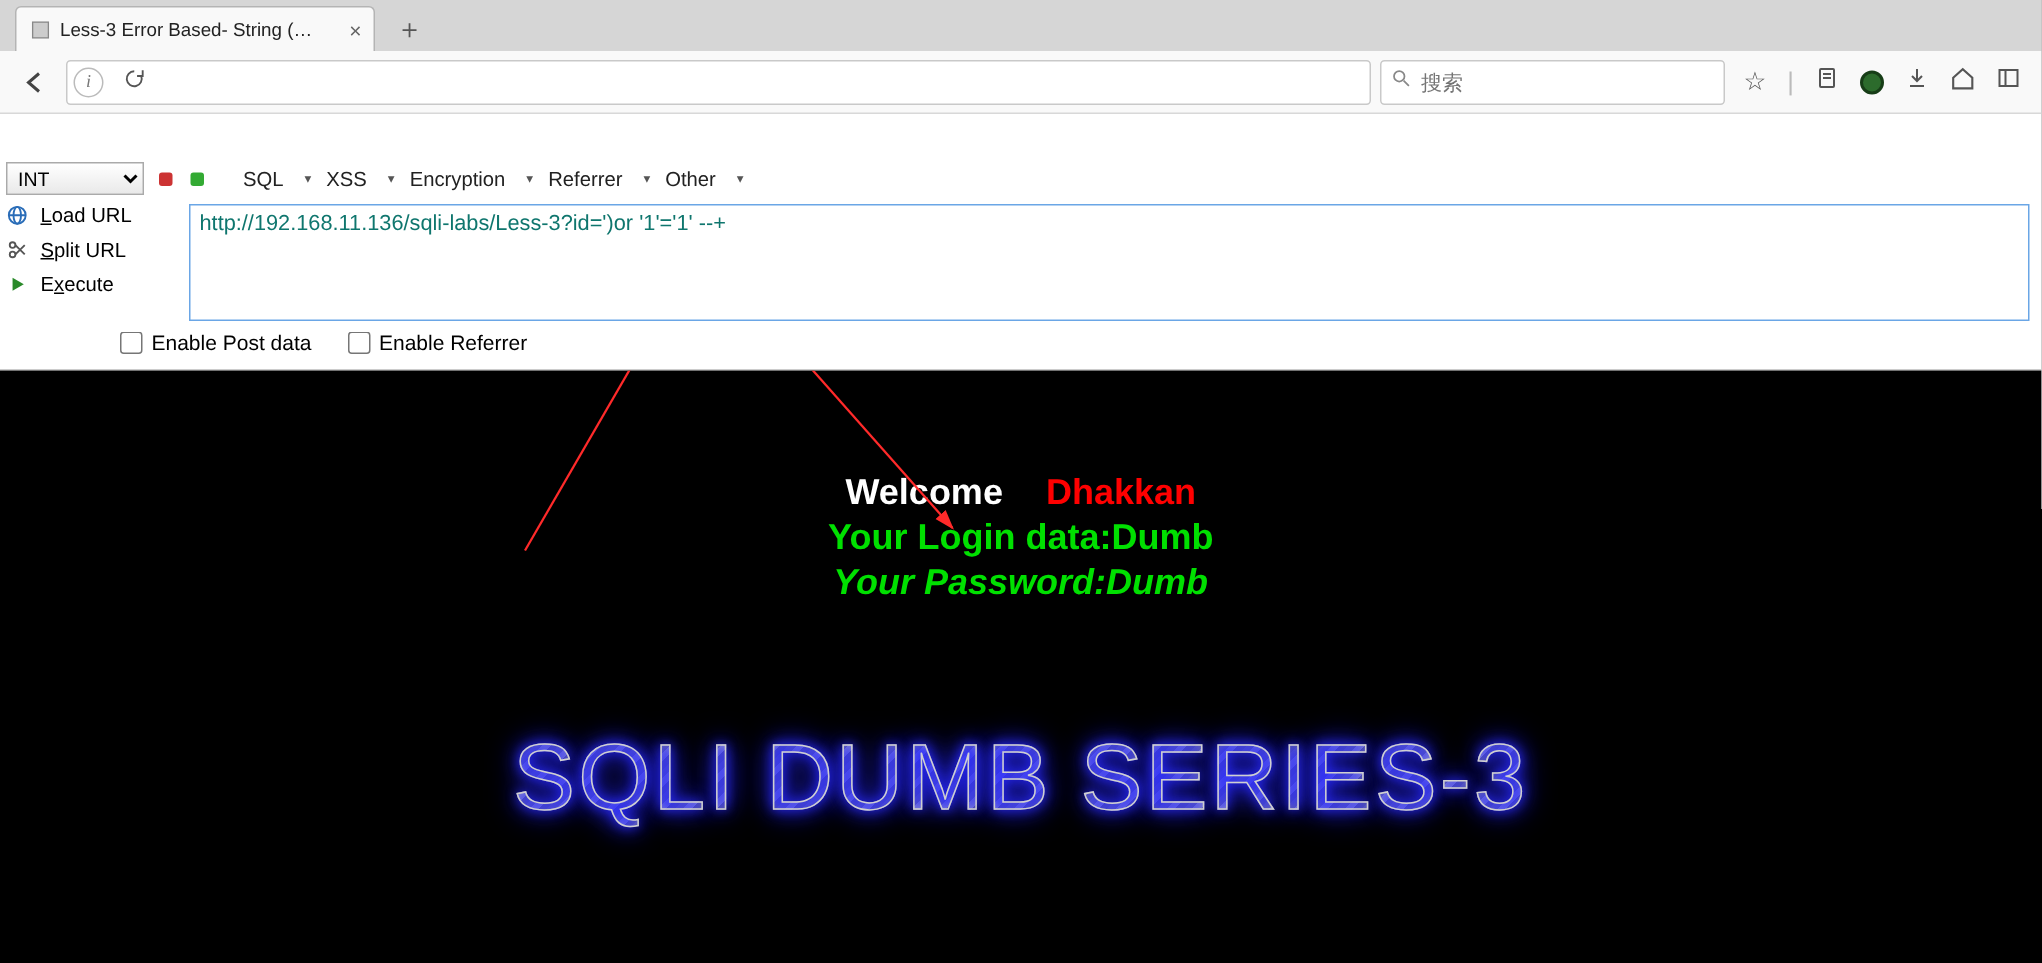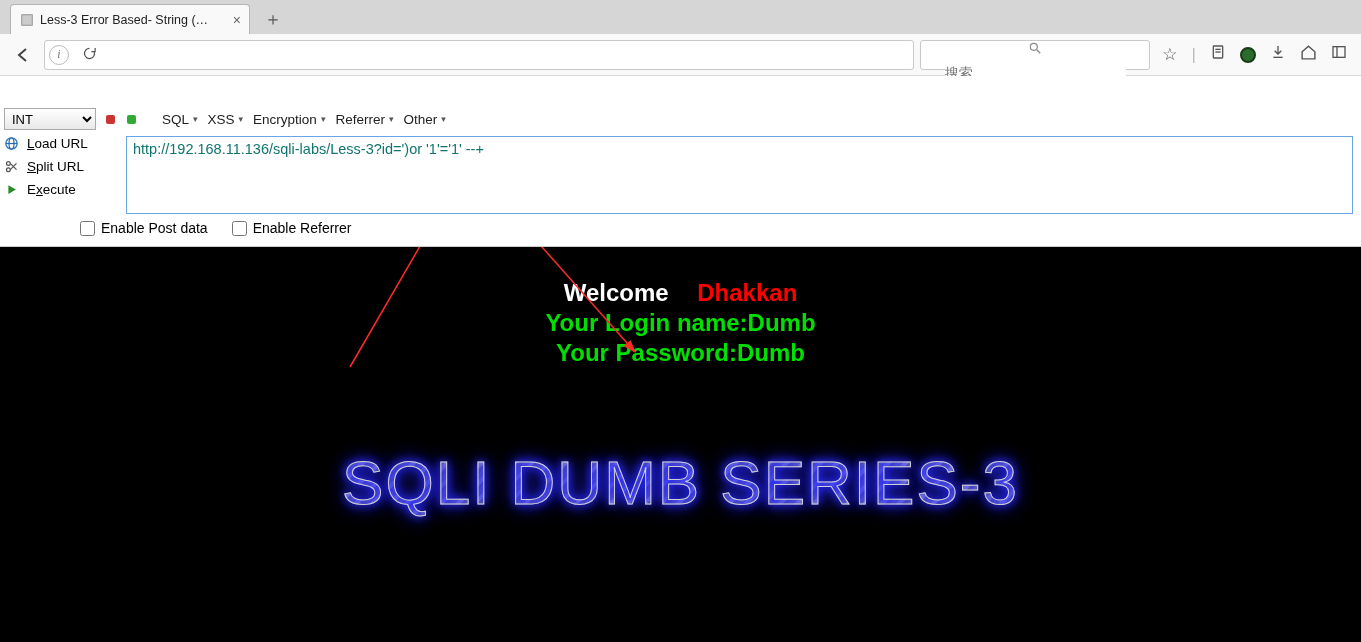--- a/index.html
+++ b/index.html
@@ -73,21 +73,21 @@
   .addr-input {
     flex:1; border:none; outline:none;
     font-size:15px; color:#333;
   }
   .reload-btn { width:28px; text-align:center; color:#666; font-size:15px; }
   .search-wrap {
     width: 230px; height:30px;
     border:1px solid #c9c9c9; border-radius:3px;
     background:#fff;
     display:flex; align-items:center;
-    padding:0 6px; gap:6px;flex-direction:column;
+    padding:0 6px; gap:6px;
   }
   .search-input { flex:1; border:none; outline:none; font-size:14px; color:#666; }
   .toolbar-icons { display:flex; gap:14px; align-items:center; color:#555; padding:0 6px; }
   .toolbar-icons span, .toolbar-icons svg { font-size:17px; }
   .green-dot { width:16px; height:16px; background:#2c6b2c; border:2px solid #173d17; border-radius:50%; }
 
   
   .hackbar {
     border-bottom: 1px solid #ccc;
     background:#fff;
@@ -100,21 +100,21 @@
     padding-left:4px;
     gap:10px;
   }
   .method-select {
     width:92px; height:22px;
     border:1px solid #aaa;
     background: linear-gradient(#fff,#e9e9e9);
     font-size:13px;
     padding-left:3px;
   }
-  .hb-menuitem { color:#222; display:flex; align-items:center; gap:4px; cursor:pointer; }
+  .hb-menuitem { color:#222; display:flex; align-items:center; gap:14px; cursor:pointer; }
   .hb-menuitem .caret { font-size:9px; color:#555; }
   .hb-led-red { width:9px; height:9px; background:#c33; border-radius:2px; display:inline-block; margin-right:2px;}
   .hb-led-green { width:9px; height:9px; background:#3a3; border-radius:2px; display:inline-block;}
 
   .hackbar-body {
     display:flex;
     padding: 4px 8px 4px 4px;
     gap:10px;
   }
   .hackbar-actions {
@@ -154,25 +154,25 @@
     color:#fff;
     height: calc(642px - 34px - 42px - 30px - 26px - 86px - 28px);
     
     position:relative;
     flex:1;
     min-height: 370px;
     text-align:center;
     overflow:hidden;
   }
   body { display:flex; flex-direction:column; }
-  .page .welcome-row { margin-top: 32px; font-size:24px; font-weight:600; }
+  .page .welcome-row { margin-top: 68px; font-size:24px; font-weight:600; }
   .page .welcome-row .w1 { color:#fff; margin-right:22px; }
   .page .welcome-row .w2 { color:#ff0000; }
   .page .login-line { color:#00e000; font-size:24px; font-weight:600; margin-top:2px; }
-  .page .pass-line  { color:#00e000; font-size:24px; font-weight:600; margin-top:2px; }
+  .page .pass-line  { color:#00e000; font-size:24px; font-weight:600; margin-top:2px;font-style:italic; }
 
   .banner {
     margin-top:80px;
     font-family: Impact, "Arial Black", sans-serif;
     font-weight:400;
     font-size:62px;
     letter-spacing:2px;
     background: repeating-linear-gradient(135deg,#888 0 4px,#bbb 4px 8px,#777 8px 12px);
     -webkit-background-clip:text;
     background-clip:text;
@@ -340,20 +340,20 @@
 
     <line x1="460" y1="-70" x2="350" y2="120" stroke="#ff2a2a" stroke-width="1.5" marker-start="url(#ah)"></line>
     <line x1="480" y1="-70" x2="635" y2="105" stroke="#ff2a2a" stroke-width="1.5" marker-end="url(#ah)"></line>
   </svg>
 
   <div class="welcome-row">
     <span class="w1">Welcome</span>
     <span class="w2">Dhakkan</span>
   </div>
   <div class="login-line">
-    <span>Your Login name:</span><span>Dumb</span>
+    <span>Your Login data:</span><span>Dumb</span>
   </div>
   <div class="pass-line">
     <span>Your Password:</span><span>Dumb</span>
   </div>
 
   <div class="banner">SQLI DUMB SERIES-3</div>
 </div>
 
 </body></html>

